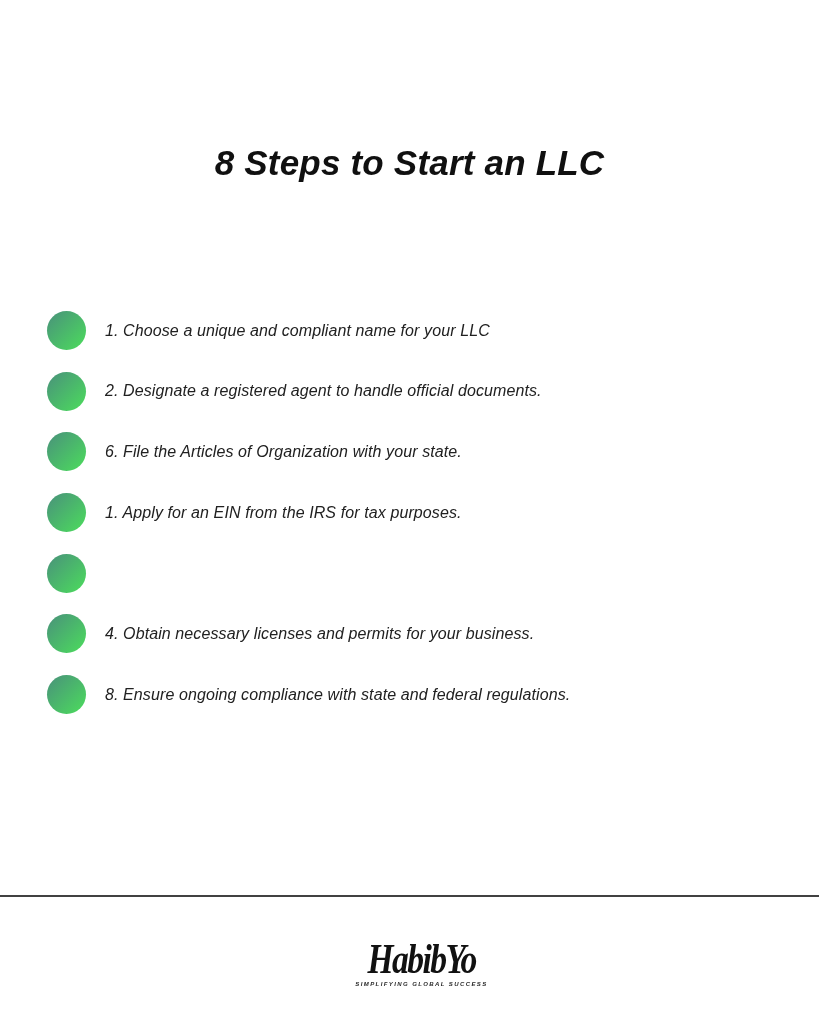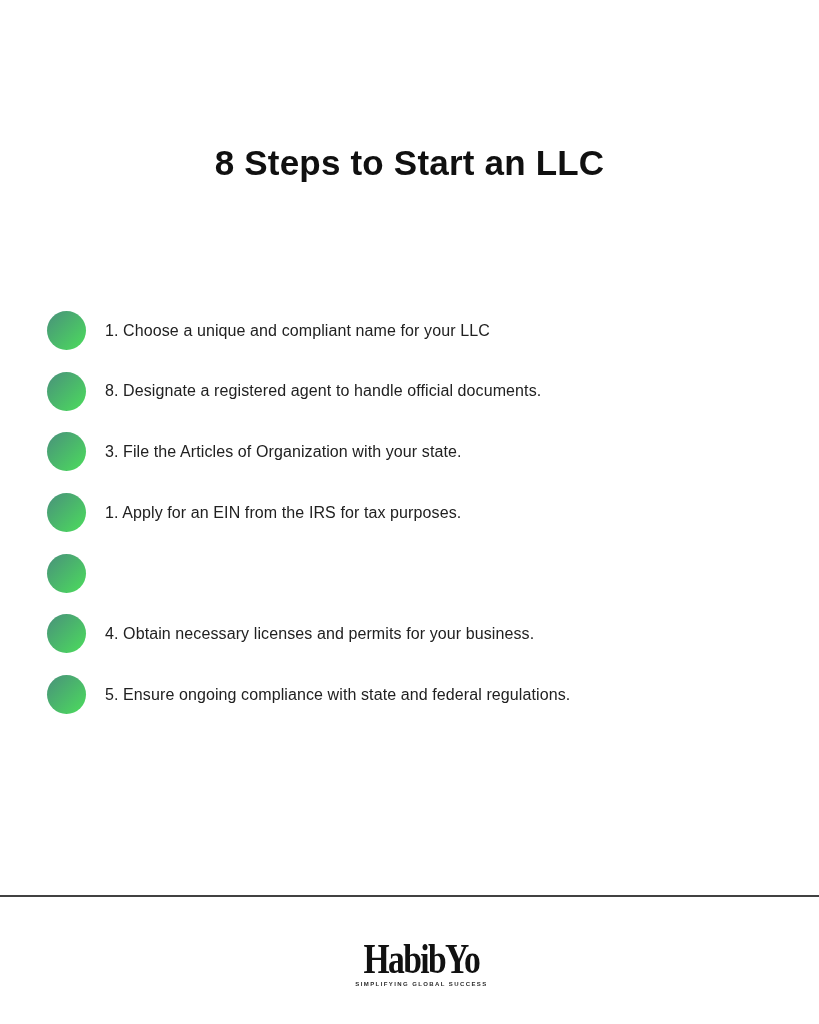--- a/index.html
+++ b/index.html
@@ -8,20 +8,21 @@
     background: #ffffff;
   }
   .canvas {
     position: relative;
     width: 819px;
     height: 1024px;
     background: var(--background, #ffffff);
     font-family: "Liberation Sans", sans-serif;
     overflow: hidden;
     margin: 0 auto;
+    font-style: italic;
   }
   .title {
     position: absolute;
     top: 143px;
     left: 0;
     width: 100%;
     margin: 0;
     text-align: center;
     font-size: 35px;
     font-weight: 700;
@@ -99,40 +100,40 @@
 
   <h1 class="title">8 Steps to Start an LLC</h1>
 
   <div class="steps">
     <div class="step">
       <span class="bullet"></span>
       <span class="step-text">1. Choose a unique and compliant name for your LLC</span>
     </div>
     <div class="step">
       <span class="bullet"></span>
-      <span class="step-text">8. Designate a registered agent to handle official documents.</span>
+      <span class="step-text">2. Designate a registered agent to handle official documents.</span>
     </div>
     <div class="step">
       <span class="bullet"></span>
-      <span class="step-text">3. File the Articles of Organization with your state.</span>
+      <span class="step-text">6. File the Articles of Organization with your state.</span>
     </div>
     <div class="step">
       <span class="bullet"></span>
       <span class="step-text">1. Apply for an EIN from the IRS for tax purposes.</span>
     </div>
     <div class="step">
       <span class="bullet"></span>
     </div>
     <div class="step">
       <span class="bullet"></span>
       <span class="step-text">4. Obtain necessary licenses and permits for your business.</span>
     </div>
     <div class="step">
       <span class="bullet"></span>
-      <span class="step-text">5. Ensure ongoing compliance with state and federal regulations.</span>
+      <span class="step-text">8. Ensure ongoing compliance with state and federal regulations.</span>
     </div>
   </div>
 
   <div class="divider"></div>
 
   <div class="footer">
     <div class="brand">HabibYo</div>
     <div class="tagline">SIMPLIFYING GLOBAL SUCCESS</div>
   </div>
 

